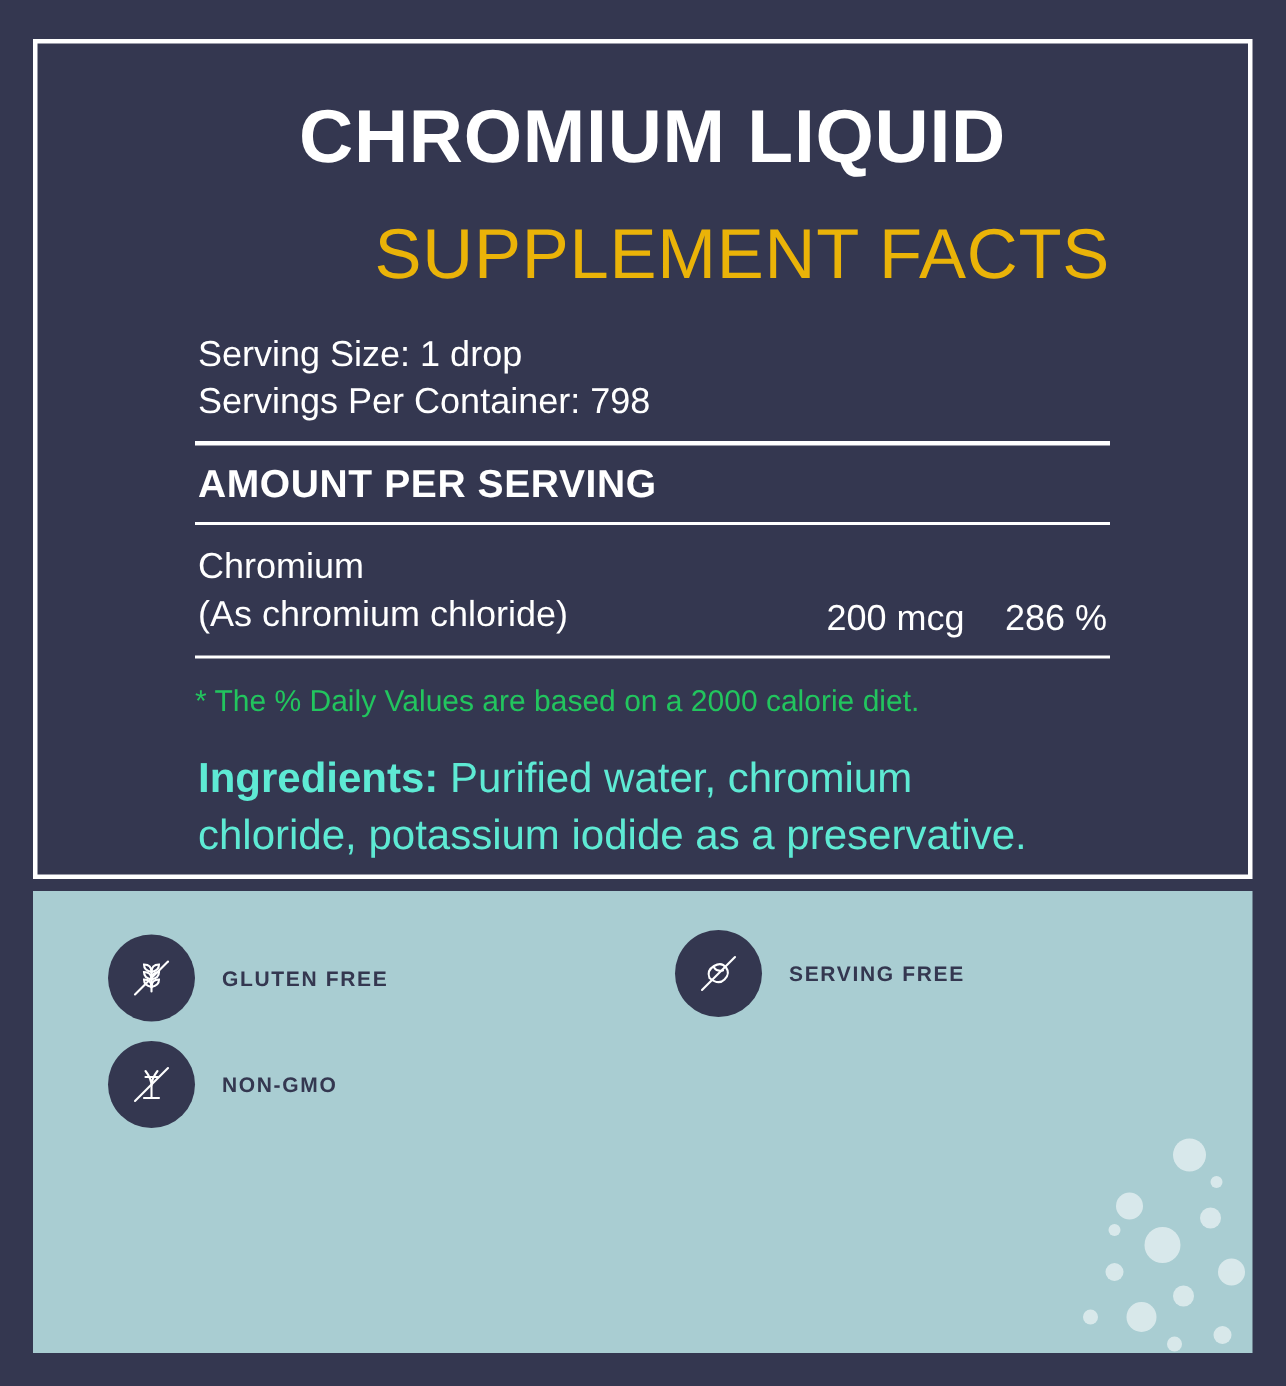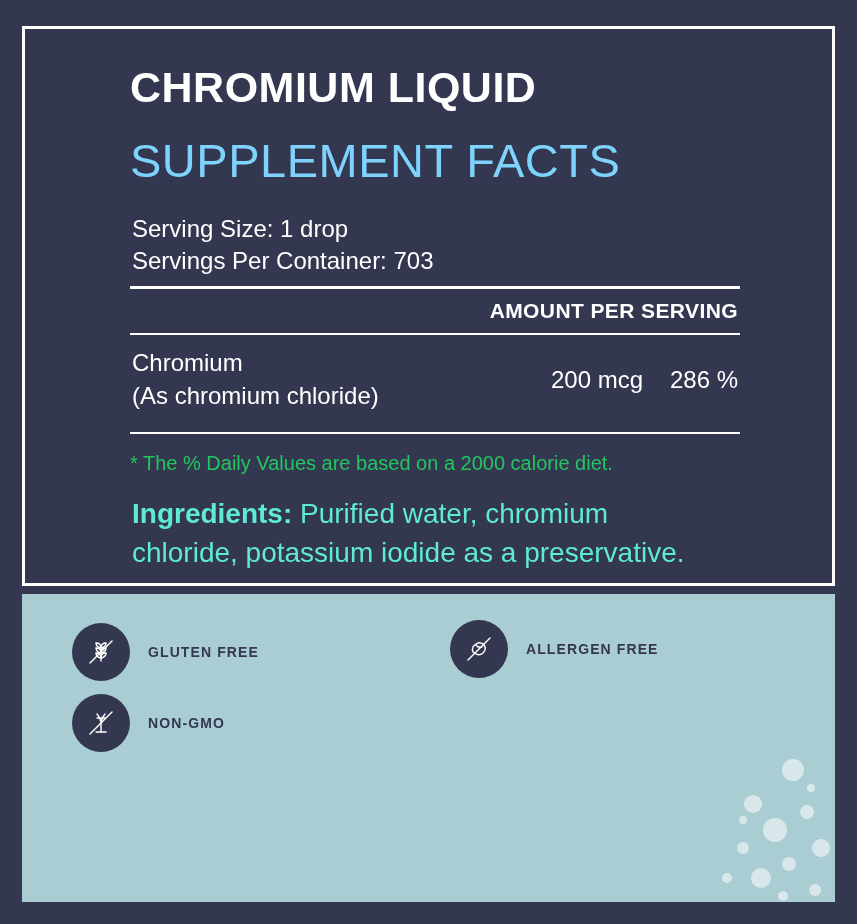--- a/index.html
+++ b/index.html
@@ -34,33 +34,33 @@
     background: #343750;
   }
   .facts-inner {
     position: absolute;
     left: 105px;
     top: 35px;
     width: 610px;
   }
   .product-title {
     color: #ffffff;
-    font-size: 43px;
+    font-size: 50px;
     font-weight: bold;
     letter-spacing: 0.5px;
-    text-align: left;
+    text-align: center;
     margin: 0;
     line-height: 1.1;
   }
   .supp-facts {
-    color: #7dd3fc;
+    color: #eab308;
     font-size: 47px;
     font-weight: normal;
     letter-spacing: 0.5px;
-    text-align: left;
+    text-align: right;
     margin: 24px 0 0 0;
     line-height: 1.1;
   }
   .serving-block {
     margin-top: 26px;
     padding-left: 2px;
   }
   .serving-line {
     color: #ffffff;
     font-size: 24px;
@@ -74,32 +74,32 @@
     width: 100%;
   }
   .rule-thin {
     border: none;
     border-top: 2px solid #ffffff;
     margin: 0;
     width: 100%;
   }
   .col-head {
     display: flex;
-    justify-content: flex-end;
+    justify-content: flex-start;
     align-items: baseline;
     color: #ffffff;
-    font-size: 21px;
+    font-size: 26px;
     font-weight: bold;
     letter-spacing: 0.4px;
     padding: 10px 2px 10px 2px;
   }
   .nutrient-row {
     display: flex;
-    align-items: center;
-    padding: 12px 2px 20px 2px;
+    align-items: flex-end;
+    padding: 12px 2px 10px 2px;
   }
   .nutrient-name {
     color: #ffffff;
     font-size: 24px;
     line-height: 1.35;
     flex: 1 1 auto;
   }
   .nutrient-sub {
     display: block;
   }
@@ -185,21 +185,21 @@
 
   <div class="facts-panel">
     <div class="facts-inner">
 
       <div class="product-title">CHROMIUM LIQUID</div>
 
       <div class="supp-facts">SUPPLEMENT FACTS</div>
 
       <div class="serving-block">
         <div class="serving-line">Serving Size: 1 drop</div>
-        <div class="serving-line">Servings Per Container: 703</div>
+        <div class="serving-line">Servings Per Container: 798</div>
       </div>
 
       <hr class="rule-thick">
 
       <div class="col-head">
         <span>AMOUNT PER SERVING</span>
       </div>
 
       <hr class="rule-thin">
 
@@ -255,21 +255,21 @@
     </div>
 
     <div class="badge b-allergen">
       <div class="badge-circle">
         <svg width="34" height="34" viewBox="0 0 34 34" fill="none" stroke="#ffffff" stroke-width="1.4" stroke-linecap="round">
           <path d="M11 20 q-2 -5 3 -8 q5 -3 8 1 q3 4 -1 8 q-4 4 -10 -1z"></path>
           <path d="M14 13 q2 3 6 2"></path>
           <path d="M6 28 L28 6"></path>
         </svg>
       </div>
-      <div class="badge-text">ALLERGEN FREE</div>
+      <div class="badge-text">SERVING FREE</div>
     </div>
 
     <svg class="dots" viewBox="0 0 260 250">
       <g fill="#ffffff" opacity="0.55">
         <circle cx="218" cy="118" r="11"></circle>
         <circle cx="178" cy="152" r="9"></circle>
         <circle cx="232" cy="160" r="7"></circle>
         <circle cx="200" cy="178" r="12"></circle>
         <circle cx="246" cy="196" r="9"></circle>
         <circle cx="168" cy="196" r="6"></circle>

